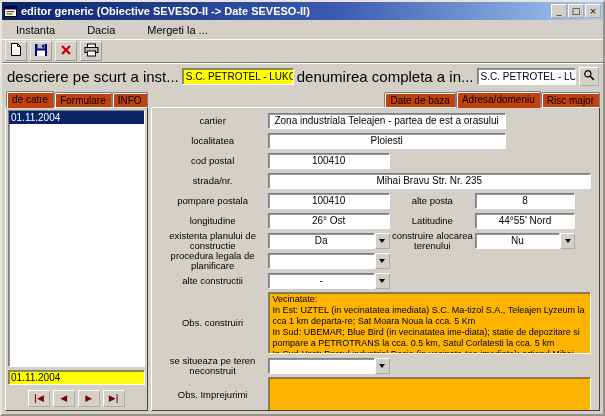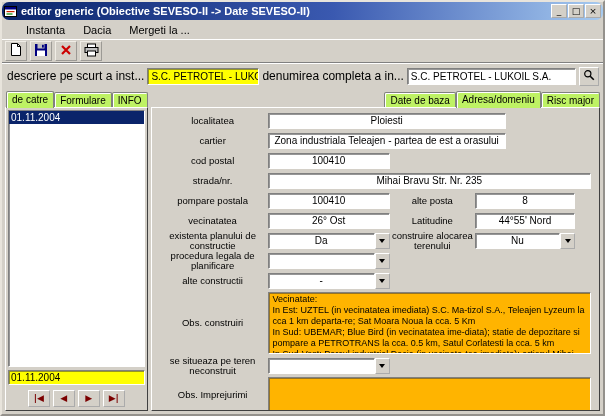--- a/index.html
+++ b/index.html
@@ -1,45 +1,45 @@
 <!DOCTYPE html>
 <html><head>
 <meta charset="utf-8">
 <style>
   * { box-sizing:border-box; margin:0; padding:0; }
   body { margin:0; background:#808080; font-family:"Liberation Sans", sans-serif; }
   .window { width:605px; height:416px; background:#d4d0c8; border:2px outset #e8e4dc; display:flex; flex-direction:column; overflow:hidden; }
 
-  .titlebar { flex:0 0 18px; background:linear-gradient(to right,#0a246a,#3a59b0 55%,#a6caf0); display:flex; align-items:center; gap:3px; padding:0 2px;border-radius:7px; }
+  .titlebar { flex:0 0 18px; background:linear-gradient(to right,#0a246a,#3a59b0 55%,#a6caf0); display:flex; align-items:center; gap:3px; padding:0 2px; }
   .app-icon { width:14px; height:14px; display:flex; align-items:center; }
   .title-text { flex:1; color:#fff; font-size:11px; font-weight:bold; white-space:nowrap; overflow:hidden; }
   .winbtns { display:flex; gap:1px; }
   .winbtn { width:16px; height:14px; background:#d4d0c8; border:1px outset #fff; font-size:9px; line-height:11px; text-align:center; padding:0; font-family:"DejaVu Sans", sans-serif; cursor:default; }
 
-  .menubar { flex:0 0 19px; display:flex; align-items:center; gap:6px; padding:0 18px; font-size:11px; }
+  .menubar { flex:0 0 19px; display:flex; align-items:center; gap:20px; padding:0 8px; font-size:11px; }
   .menu-item { padding:2px 6px; }
 
   .toolbar { flex:0 0 24px; display:flex; align-items:center; gap:3px; padding:1px 3px; border-top:1px solid #fff; border-bottom:1px solid #808080; }
   .toolbtn { width:22px; height:20px; display:flex; align-items:center; justify-content:center; background:#d4d0c8; border:1px outset #f0ede6; padding:0; }
 
   .header-row { flex:0 0 25px; display:flex; align-items:center; gap:3px; padding:2px 4px 2px 5px; border-top:1px solid #fff; }
-  .hdr-label { font-size:12px; white-space:nowrap; overflow:hidden; }
+  .hdr-label { font-size:15px; white-space:nowrap; overflow:hidden; }
   .sunken { border-style:solid; border-width:1px; border-color:#808080 #fff #fff #808080; box-shadow:inset 1px 1px 0 rgba(64,64,64,.55); }
   .fieldbox { height:17px; background:#fff; font-size:10px; display:flex; align-items:center; padding:0 3px; white-space:nowrap; overflow:hidden; }
   .yellow { background:#ffff00; }
   .hdr-short { flex:0 0 112px; }
   .hdr-full { flex:1; }
   .search-btn { flex:0 0 20px; height:19px; background:#d4d0c8; border:1px outset #fff; display:flex; align-items:center; justify-content:center; padding:0; }
 
   .main { flex:1; display:flex; gap:3px; padding:2px 3px 3px 3px; min-height:0; }
   .left-panel { flex:0 0 116px; display:flex; flex-direction:column; min-height:0; }
   .right-panel { flex:1; display:flex; flex-direction:column; min-width:0; min-height:0;align-items:flex-end; }
 
   .tabs { flex:0 0 17px; display:flex; align-items:flex-end; padding-left:1px; position:relative; z-index:2; }
-  .tab { height:15px; display:flex; align-items:center; padding:0 5px; font-size:10px; background:#bef264; border:1px solid #808080; border-bottom:none; border-top-left-radius:2px; border-top-right-radius:2px; box-shadow:inset 1px 1px 0 #fff; white-space:nowrap; }
+  .tab { height:15px; display:flex; align-items:center; padding:0 5px; font-size:10px; background:#c2410c; border:1px solid #808080; border-bottom:none; border-top-left-radius:2px; border-top-right-radius:2px; box-shadow:inset 1px 1px 0 #fff; white-space:nowrap; }
   .tab.active { height:17px; margin-bottom:-1px; padding-bottom:1px; }
 
   .panel-body { flex:1; border-style:solid; border-width:1px; border-color:#fff #404040 #404040 #fff; background:#d4d0c8; min-height:0; }
   .left-body { display:flex; flex-direction:column; padding:2px; gap:3px; }
   .listbox { flex:1; background:#fff; font-size:10px; overflow:hidden; min-height:0; }
   .list-item { padding:1px 2px; white-space:nowrap; }
   .list-item.selected { background:#0a246a; color:#fff; }
   .current-field { flex:0 0 15px; background:#ffff00; font-size:10px; display:flex; align-items:center; padding:0 2px; }
   .navrow { flex:0 0 20px; display:flex; align-items:center; justify-content:center; gap:3px; }
   .navbtn { width:22px; height:17px; background:#d4d0c8; border:1px outset #fff; color:#7b0000; font-weight:bold; font-size:9px; display:flex; align-items:center; justify-content:center; padding:0; font-family:"DejaVu Sans", sans-serif; }
@@ -162,27 +162,27 @@
 
     <div class="right-panel">
       <div class="tabs">
         <div class="tab">Date de baza</div>
         <div class="tab active">Adresa/domeniu</div>
         <div class="tab">Risc major</div>
       </div>
       <div class="panel-body form-panel">
 
         <div class="row">
+          <span class="lbl">cartier</span>
+          <div class="inp sunken w-lg">Zona industriala Teleajen - partea de est a orasului</div>
+        </div>
+
+        <div class="row">
           <span class="lbl">localitatea</span>
           <div class="inp sunken w-lg">Ploiesti</div>
-        </div>
-
-        <div class="row">
-          <span class="lbl">cartier</span>
-          <div class="inp sunken w-lg">Zona industriala Teleajen - partea de est a orasului</div>
         </div>
 
         <div class="row">
           <span class="lbl">cod postal</span>
           <div class="inp sunken w-sm">100410</div>
         </div>
 
         <div class="row">
           <span class="lbl">strada/nr.</span>
           <div class="inp sunken w-full">Mihai Bravu Str. Nr. 235</div>
@@ -190,21 +190,21 @@
 
         <div class="row">
           <span class="lbl">pompare postala</span>
           <div class="inp sunken w-sm">100410</div>
           <span class="mid-lbl">alte posta</span>
           <div class="inp sunken w-r">8</div>
           <span class="pad-r"></span>
         </div>
 
         <div class="row">
-          <span class="lbl">vecinatatea</span>
+          <span class="lbl">longitudine</span>
           <div class="inp sunken w-sm">26° Ost</div>
           <span class="mid-lbl">Latitudine</span>
           <div class="inp sunken w-r">44°55' Nord</div>
           <span class="pad-r"></span>
         </div>
 
         <div class="row">
           <span class="lbl">existenta planului de constructie</span>
           <div class="combo w-sm">
             <span class="combo-val sunken">Da</span>

